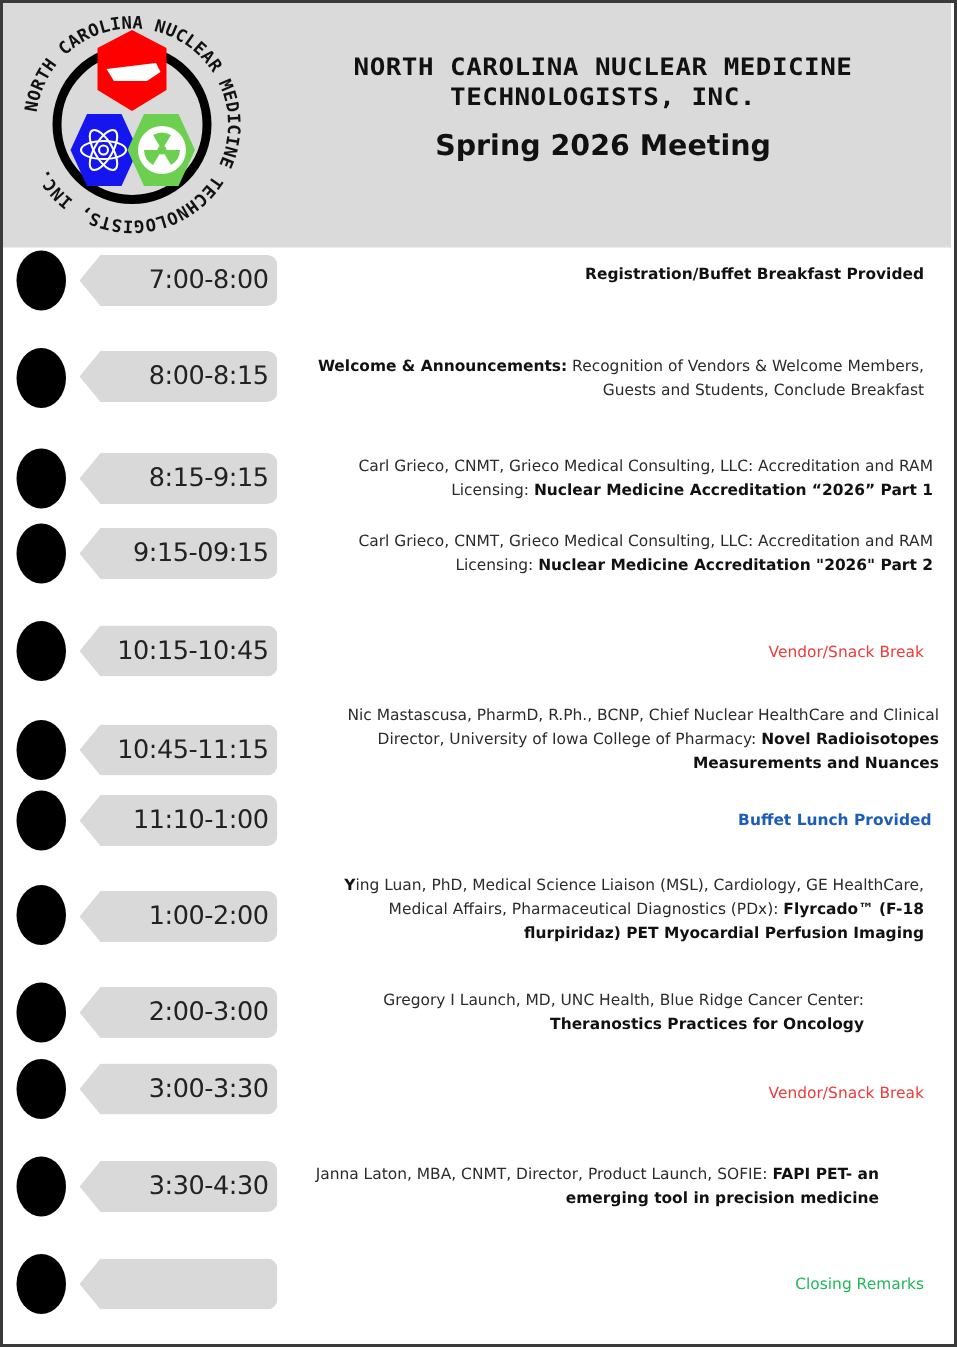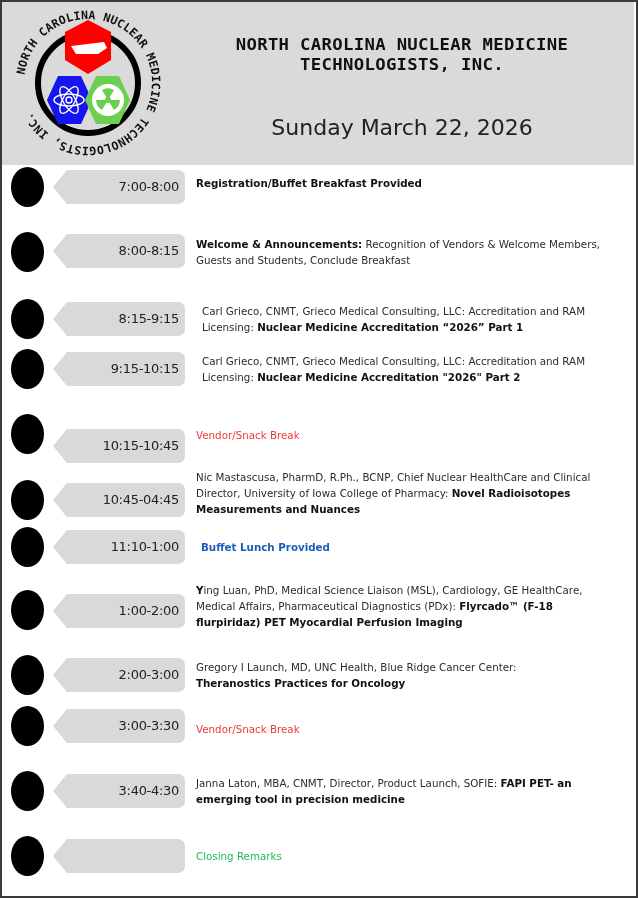--- a/index.html
+++ b/index.html
@@ -12,24 +12,24 @@
     font-family: "DejaVu Sans Mono", "Liberation Mono", monospace; font-weight: bold; font-size: 16px;
     letter-spacing: 0.3px; line-height: 20px; color: #111; transform: scaleX(1.08); transform-origin: center; }
   .meeting-title { position: absolute; left: 170px; top: 84px; width: 460px; text-align: center;
     font-family: "DejaVu Sans", sans-serif; font-weight: bold; font-size: 19px; color: #111; }
   .meeting-date { position: absolute; left: 170px; top: 113px; width: 460px; text-align: center;
     font-family: "DejaVu Sans", sans-serif; font-size: 22px; color: #222; font-weight: normal; }
   .row { position: absolute; left: 0; width: 638px; }
   .dot { position: absolute; left: 11px; width: 33px; height: 40px; border-radius: 50%; background: #000; }
   .tag { position: absolute; left: 53px; width: 132px; height: 34px; background: #d9d9d9; border-radius: 0 7px 7px 0;
     clip-path: polygon(14px 0, 100% 0, 100% 100%, 14px 100%, 0 50%); }
-  .tag span { position: absolute; right: 6px; top: 0; height: 34px; line-height: 34px; font-size: 13px; color: #222;
+  .tag span { position: absolute; right: 6px; top: 0; height: 34px; line-height: 34px; font-size: 17px; color: #222;
     font-family: "DejaVu Sans", sans-serif; letter-spacing: -0.3px; }
   .tag span.center { right: auto; left: 14px; width: 118px; text-align: center; margin-top: 32px; }
-  .desc { position: absolute; left: 196px; width: 420px; font-size: 10.3px; line-height: 16px; color: #2b2b2b; }
+  .desc { position: absolute; left: 196px; width: 420px; font-size: 10.3px; line-height: 16px; color: #2b2b2b; text-align: right; }
   .desc b { color: #111; }
   .red { color: #ef3a3a; font-weight: normal; }
   .blue { color: #1b5db8; font-weight: bold; }
   .green { color: #22b85a; font-weight: normal; }
 </style>
 </head>
 <body>
 
 <div class="frame"></div>
 
@@ -60,21 +60,21 @@
       <circle cx="100" cy="98" r="3" fill="#6ccf4f"></circle>
     </g>
     <text font-family="DejaVu Sans Mono, monospace" font-size="11.5" font-weight="bold" fill="#111" letter-spacing="0.2">
       <textPath href="#ringPath" startOffset="2%">NORTH CAROLINA NUCLEAR MEDICINE TECHNOLOGISTS, INC.</textPath>
     </text>
   </svg>
   <div class="org-title">
     <div>NORTH CAROLINA NUCLEAR MEDICINE</div>
     <div>TECHNOLOGISTS, INC.</div>
   </div>
-  <div class="meeting-date">Sunday March 22, 2026</div>
+  <div class="meeting-title">Spring 2026 Meeting</div>
 </div>
 
 <div class="row" style="top:167px">
   <div class="dot" style="top:0"></div>
   <div class="tag" style="top:3px">
       <span>7:00-8:00</span>
     </div>
   <div class="desc" style="top:8px"><b>Registration/Buffet Breakfast Provided</b></div>
 </div>
 
@@ -90,37 +90,37 @@
   <div class="dot" style="top:0"></div>
   <div class="tag" style="top:3px">
       <span>8:15-9:15</span>
     </div>
   <div class="desc" style="top:4px; left:202px"><span>Carl Grieco, CNMT, Grieco Medical Consulting, LLC: Accreditation and RAM Licensing: </span><b>Nuclear Medicine Accreditation “2026” Part 1</b></div>
 </div>
 
 <div class="row" style="top:349px">
   <div class="dot" style="top:0"></div>
   <div class="tag" style="top:3px">
-      <span>9:15-10:15</span>
+      <span>9:15-09:15</span>
     </div>
   <div class="desc" style="top:4px; left:202px"><span>Carl Grieco, CNMT, Grieco Medical Consulting, LLC: Accreditation and RAM Licensing: </span><b>Nuclear Medicine Accreditation "2026" Part 2</b></div>
 </div>
 
 <div class="row" style="top:414px">
   <div class="dot" style="top:0"></div>
-  <div class="tag" style="top:15px">
+  <div class="tag" style="top:3px">
       <span>10:15-10:45</span>
     </div>
   <div class="desc red" style="top:13px">Vendor/Snack Break</div>
 </div>
 
 <div class="row" style="top:480px">
   <div class="dot" style="top:0"></div>
   <div class="tag" style="top:3px">
-      <span>10:45-04:45</span>
+      <span>10:45-11:15</span>
     </div>
   <div class="desc" style="top:-11px; width:430px"><span>Nic Mastascusa, PharmD, R.Ph., BCNP, Chief Nuclear HealthCare and Clinical Director, University of Iowa College of Pharmacy: </span><b>Novel Radioisotopes Measurements and Nuances</b></div>
 </div>
 
 <div class="row" style="top:527px">
   <div class="dot" style="top:0"></div>
   <div class="tag" style="top:3px">
       <span>11:10-1:00</span>
     </div>
   <div class="desc blue" style="top:12px; left:201px">Buffet Lunch Provided</div>
@@ -146,21 +146,21 @@
   <div class="dot" style="top:0"></div>
   <div class="tag" style="top:3px">
       <span>3:00-3:30</span>
     </div>
   <div class="desc red" style="top:15px">Vendor/Snack Break</div>
 </div>
 
 <div class="row" style="top:771px">
   <div class="dot" style="top:0"></div>
   <div class="tag" style="top:3px">
-      <span>3:40-4:30</span>
+      <span>3:30-4:30</span>
     </div>
   <div class="desc" style="top:4px; width:390px"><span>Janna Laton, MBA, CNMT, Director, Product Launch, SOFIE: </span><b>FAPI PET- an emerging tool in precision medicine</b></div>
 </div>
 
 <div class="row" style="top:836px">
   <div class="dot" style="top:0"></div>
   <div class="tag" style="top:3px">
       <span class="center">4:30</span>
     </div>
   <div class="desc green" style="top:12px">Closing Remarks</div>

